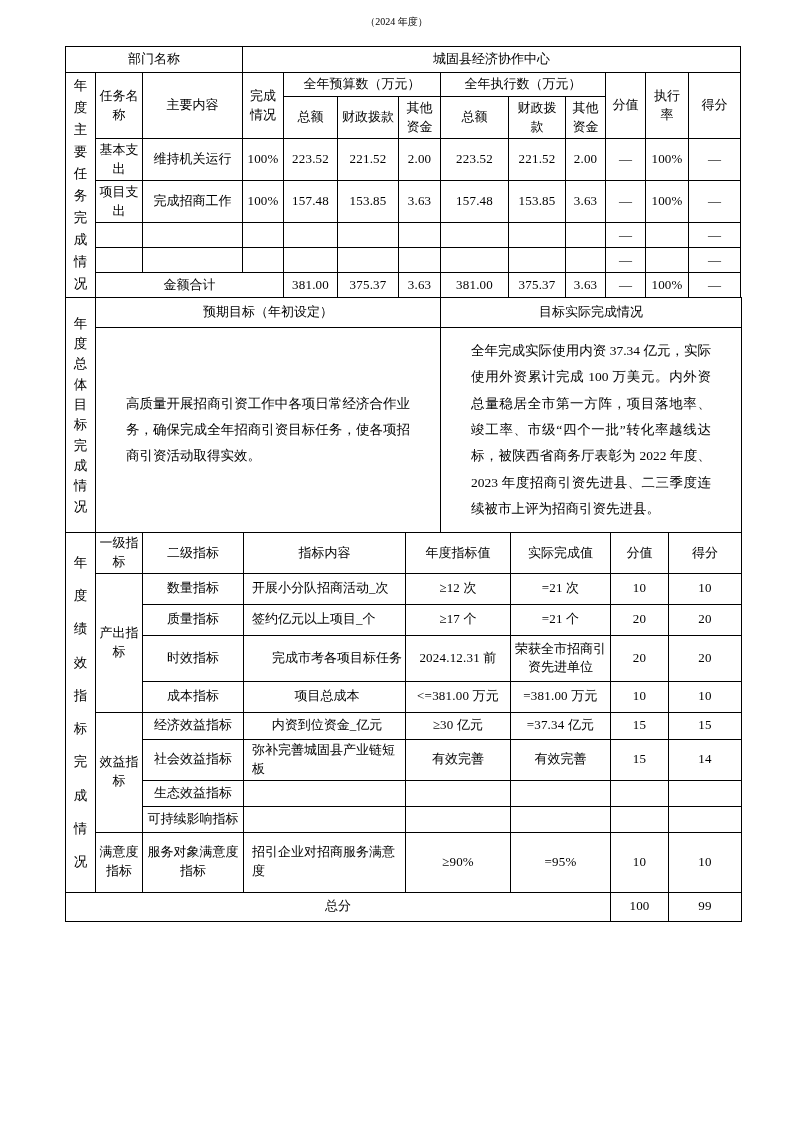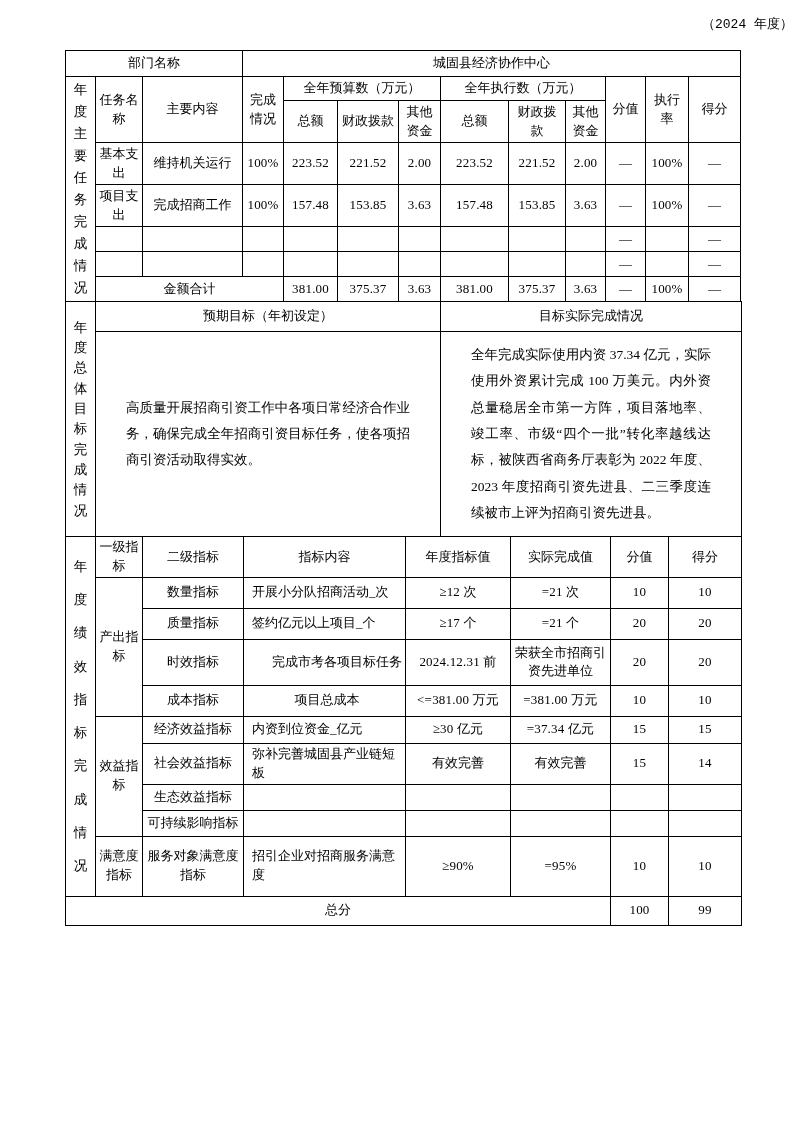--- a/index.html
+++ b/index.html
@@ -7,21 +7,21 @@
   body {
     width:793px; height:1122px;
     background:#ffffff; color:#000;
     font-family:"Liberation Serif","DejaVu Serif",serif;
   }
   .doc { position:relative; width:793px; height:1122px; }
   .title {
     margin:0; padding-top:140px;
     text-align:center; font-size:27px; font-weight:bold; letter-spacing:1px;
   }
-  .subtitle { text-align:right; font-size:13px; margin-top:15px;font-family:Liberation Mono, monospace; }
+  .subtitle { text-align:center; font-size:10px; margin-top:15px; }
   .tablewrap { margin:17px 52px 0 65px; width:676px; }
   table.t {
     border-collapse:collapse; table-layout:fixed; width:676px;
     font-size:13px;
   }
   table.t + table.t { margin-top:-1px; }
   .t td {
     border:1px solid #000; text-align:center; vertical-align:middle;
     padding:1px 3px; line-height:1.45; overflow:hidden;
   }
@@ -275,21 +275,21 @@
         <td>成本指标</td>
         <td style="text-align:center;padding-left:8px">项目总成本</td>
         <td class="num">&lt;=381.00 万元</td>
         <td class="num">=381.00 万元</td>
         <td class="num">10</td>
         <td class="num">10</td>
       </tr>
       <tr class="rh27">
         <td rowspan="4">效益指标</td>
         <td>经济效益指标</td>
-        <td style="text-align:left;padding-left:8px">内资到位资金_亿元</td>
+        <td style="text-align:center;padding-left:8px">内资到位资金_亿元</td>
         <td class="num">≥30 亿元</td>
         <td class="num">=37.34 亿元</td>
         <td class="num">15</td>
         <td class="num">15</td>
       </tr>
       <tr class="rh28">
         <td>社会效益指标</td>
         <td style="text-align:left;padding-left:8px">弥补完善城固县产业链短板</td>
         <td>有效完善</td>
         <td>有效完善</td>

